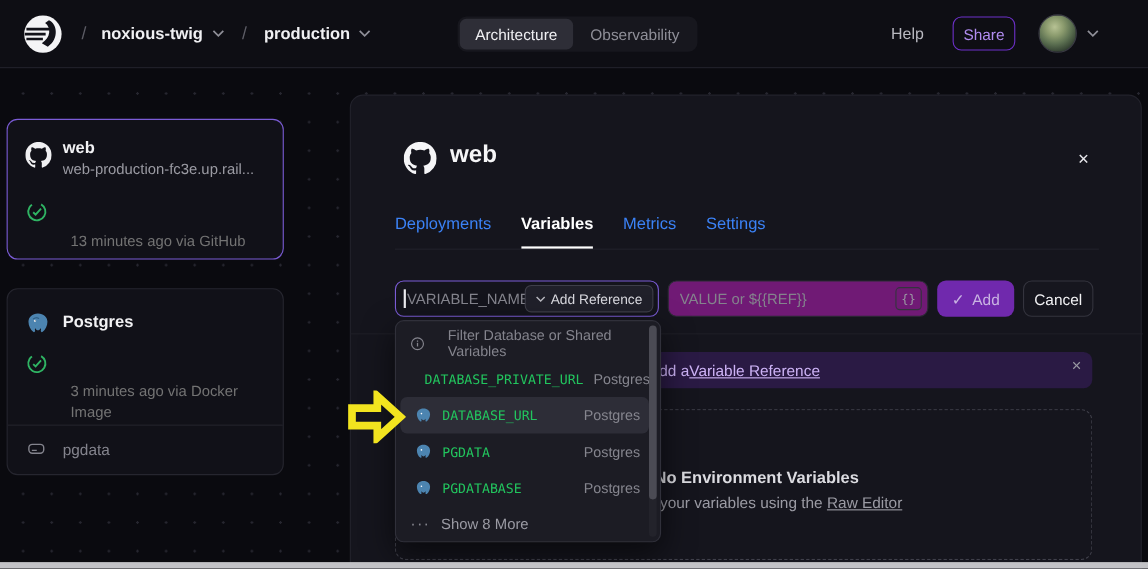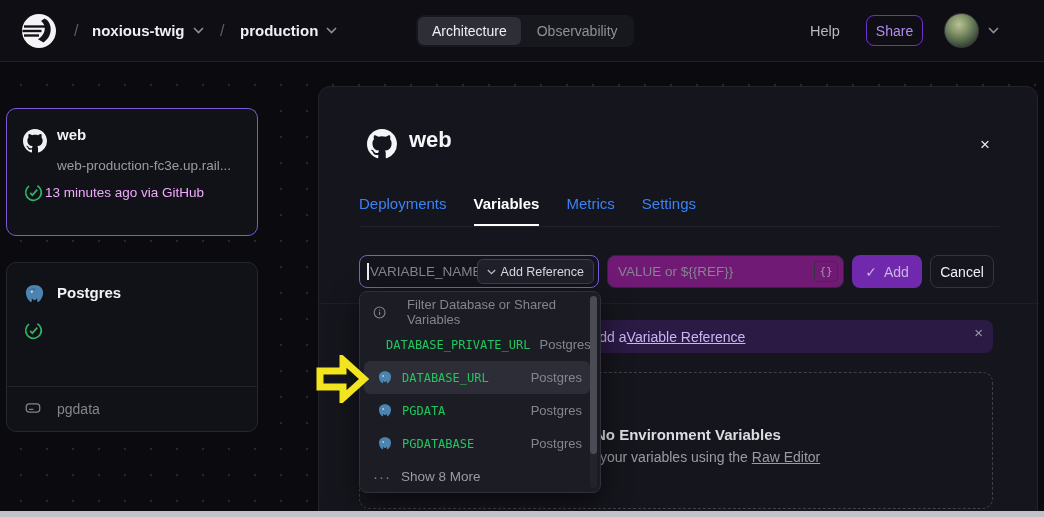--- a/index.html
+++ b/index.html
@@ -37,23 +37,23 @@
     background-size:26px 26px; background-position:8px 10px; }
 
   
   .svc-card { position:absolute; left:6px; width:252px; background:#111118;
     border:1px solid #26262f; border-radius:10px; cursor:pointer; z-index:5; }
   .svc-web { top:108px; height:128px; border-color:#7b5cd6; }
   .svc-pg { top:262px; height:170px; }
   .svc-icon { position:absolute; left:16px; top:20px; }
   .svc-title { position:absolute; left:50px; top:17px; color:#f2f2f4; font-size:15px; font-weight:bold; }
   .svc-domain { position:absolute; left:50px; top:37px; color:#9b9ba3; font-size:13.5px; width:196px;
-    white-space:nowrap; overflow:hidden;margin-top:12px; }
+    white-space:nowrap; overflow:hidden; }
   .svc-check { position:absolute; left:17px; }
-  .svc-status { position:absolute; left:38px; color:#f0abfc; font-size:13.5px; line-height:19px; width:180px; }
+  .svc-status { position:absolute; left:57px; color:#737373; font-size:13.5px; line-height:19px; width:180px;margin-top:27px; }
   .web-check { top:74px; } .web-status { top:74px; }
   .pg-title { top:21px; } .pg-check { top:58px; } .pg-status { top:56px; }
   .pg-divider { position:absolute; left:0; top:123px; width:100%; height:1px; background:#23232c; }
   .vol-icon { position:absolute; left:17px; top:136px; }
   .vol-label { position:absolute; left:50px; top:138px; color:#84848d; font-size:14px; }
 
   
   .panel { position:absolute; left:318px; top:86px; width:720px; height:431px;
     background:#15151d; border:1px solid #23232c; border-radius:12px 12px 0 0; z-index:8; }
   .panel-gh { position:absolute; left:48px; top:42px; }
@@ -193,20 +193,21 @@
       <path d="M12 2C6.5 2 3 5.5 3 10c0 4 2 7.5 4.5 9.5 1 .8 2-.2 1.8-1.2-.2-1-.3-2 .2-2.3.4 1 1.4 2 2.5 2s2.1-1 2.5-2c.5.3.4 1.3.2 2.3-.2 1 .8 2 1.8 1.2C19 17.5 21 14 21 10c0-4.5-3.5-8-9-8z" fill="#4c84b0"></path>
       <path d="M7.5 7.5c1.5-1.5 4-1.8 5.5-.5" stroke="#2b5a80" stroke-width="1.1" fill="none"></path>
       <circle cx="9.2" cy="9" r="1.1" fill="#fff"></circle>
         <circle cx="9.4" cy="9" r=".5" fill="#1e3a52"></circle>
     </svg>
     <div class="svc-title pg-title">Postgres</div>
     <svg class="svc-check pg-check" width="19" height="19" viewBox="0 0 20 20">
       <circle cx="10" cy="10" r="8.2" stroke="#2fb463" stroke-width="1.8" fill="none" stroke-dasharray="42 10" transform="rotate(-60 10 10)"></circle>
       <path d="M6.5 10.5l2.3 2.3L14 7" stroke="#2fb463" stroke-width="1.8" fill="none"></path>
     </svg>
+    <div class="svc-status pg-status">3 minutes ago via Docker Image</div>
     <div class="pg-divider"></div>
     <svg class="vol-icon" width="18" height="18" viewBox="0 0 20 20">
       <rect x="2.5" y="5.5" width="15" height="9" rx="3.5" stroke="#84848d" fill="none" stroke-width="1.4"></rect>
       <path d="M5.5 11.5h5" stroke="#84848d" stroke-width="1.3"></path>
     </svg>
     <div class="vol-label">pgdata</div>
   </div>
 
   <div class="panel">
     <svg class="panel-gh" width="30" height="30" viewBox="0 0 16 16">

